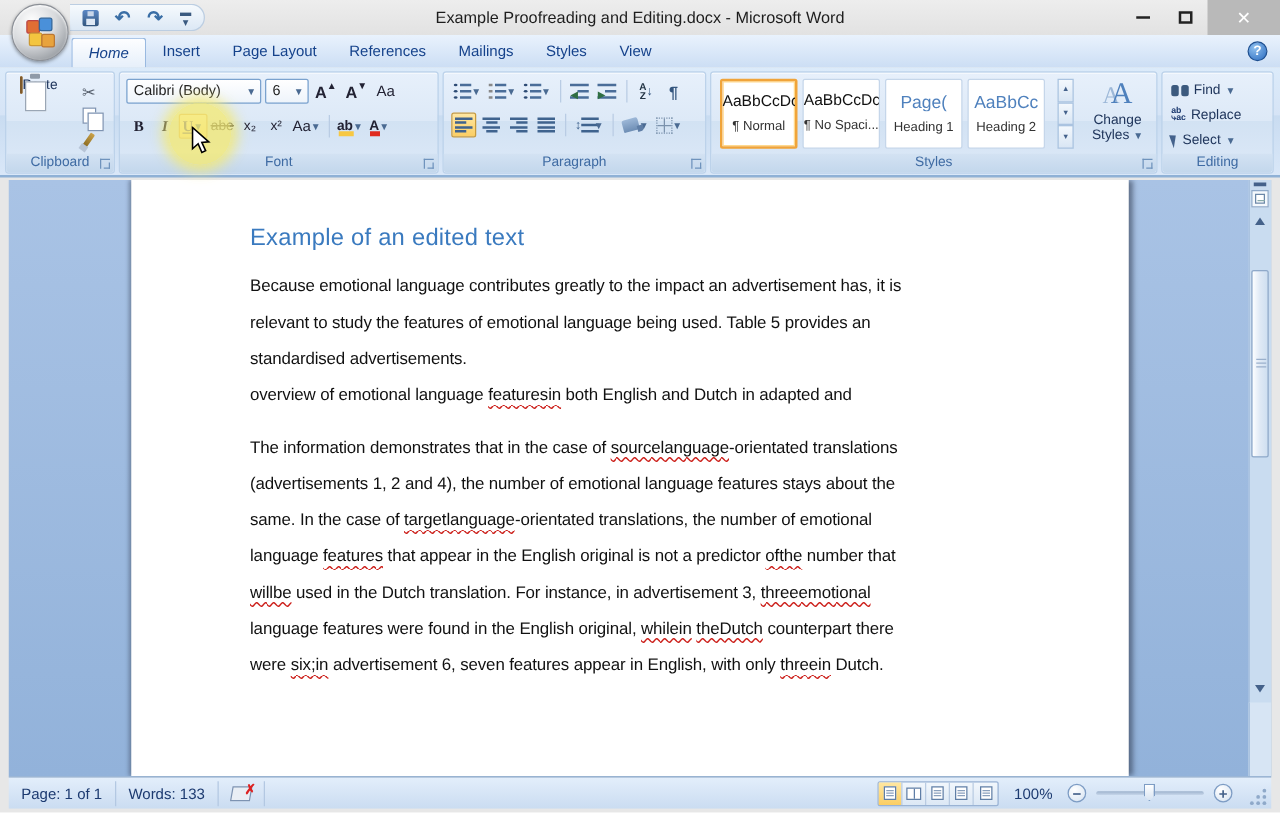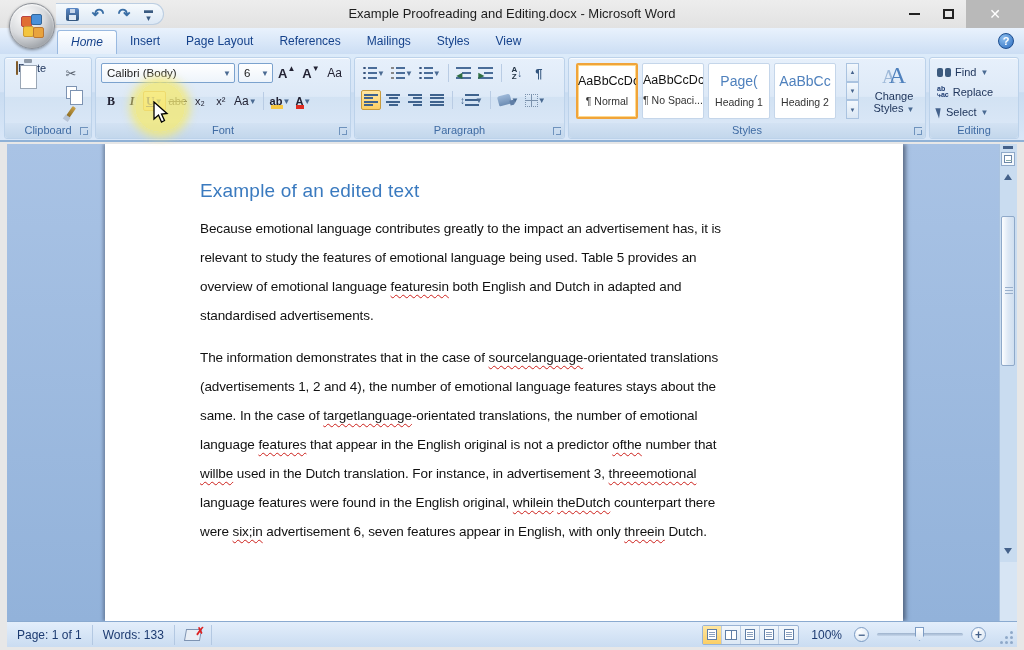--- a/index.html
+++ b/index.html
@@ -88,21 +88,21 @@
   .copy-icon { position:relative; width:11px; height:13px; background:#fff; border:1px solid #7d93b2; }
   .copy-icon::after { content:""; position:absolute; left:3px; top:3px; width:11px; height:13px; background:#fff; border:1px solid #7d93b2; }
   .brush-icon { width:4px; height:12px; background:linear-gradient(#caa24a,#8a6a20); transform:rotate(35deg); border-radius:1px; position:relative; }
   .brush-icon::after { content:""; position:absolute; left:-1px; bottom:-4px; width:6px; height:5px; background:#caa; background:#b7c4d6; }
 
   
   .font-row1 { position:absolute; left:5px; top:5px; display:flex; gap:3px; align-items:center; }
   .combo { background:linear-gradient(#fff,#eef4fb); border:1px solid #7ba2ce; border-radius:2px;
     height:20px; font-size:11.5px; color:#222; display:flex; align-items:center; padding:0 3px 0 5px; }
   .combo .caret { margin-left:auto; }
-  .combo-font { width:134px; }
+  .combo-font { width:108px; }
   .combo-size { width:35px; }
   .rbtn { height:20px; min-width:20px; display:flex; align-items:center; justify-content:center;
     border-radius:2px; font-size:12px; color:#223; padding:0 2px; }
   .grow-font, .shrink-font { font-weight:bold; font-size:13px; position:relative; }
   .sup-mark { font-size:8px; position:relative; top:-5px; }
   .font-row2 { position:absolute; left:5px; top:32px; display:flex; gap:1px; align-items:center; height:22px; }
   .b-bold { font-weight:bold; font-family:"Liberation Serif",serif; }
   .b-italic { font-style:italic; font-family:"Liberation Serif",serif; font-weight:bold; }
   .b-under { text-decoration:underline; font-weight:bold; font-family:"Liberation Serif",serif; color:#3a3a8c; }
   .b-under-wrap { background:linear-gradient(#fff3cf,#ffdf8a); border:1px solid #d8a85a; border-radius:2px; }
@@ -539,22 +539,22 @@
     <polygon points="1,1 1,18 5.5,14 8.5,21 11.5,19.5 8.5,13 14,12.5" fill="#ffffff" stroke="#000000" stroke-width="1.3"></polygon>
   </svg>
 
   <div class="docarea">
     <div class="page">
       <div class="doc-heading">Example of an edited text</div>
       <div>
           <div class="para">
             <div class="line"><span>Because emotional language contributes greatly to the impact an advertisement has, it is</span></div>
             <div class="line"><span>relevant to study the features of emotional language being used. Table 5 provides an</span></div>
+            <div class="line"><span>standardised advertisements.</span></div>
             <div class="line"><span>overview of emotional language </span><span class="sq">featuresin</span><span> both English and Dutch in adapted and</span></div>
-            <div class="line"><span>standardised advertisements.</span></div>
           </div>
           <div class="para">
             <div class="line"><span>The information demonstrates that in the case of </span><span class="sq">sourcelanguage</span><span>-orientated translations</span></div>
             <div class="line"><span>(advertisements 1, 2 and 4), the number of emotional language features stays about the</span></div>
             <div class="line"><span>same. In the case of </span><span class="sq">targetlanguage</span><span>-orientated translations, the number of emotional</span></div>
             <div class="line"><span>language </span><span class="sq">features</span><span> that appear in the English original is not a predictor </span><span class="sq">ofthe</span><span> number that</span></div>
             <div class="line"><span class="sq">willbe</span><span> used in the Dutch translation. For instance, in advertisement 3, </span><span class="sq">threeemotional</span></div>
             <div class="line"><span>language features were found in the English original, </span><span class="sq">whilein</span><span> </span><span class="sq">theDutch</span><span> counterpart there</span></div>
             <div class="line"><span>were </span><span class="sq">six;in</span><span> advertisement 6, seven features appear in English, with only </span><span class="sq">threein</span><span> Dutch.</span></div>
           </div>

